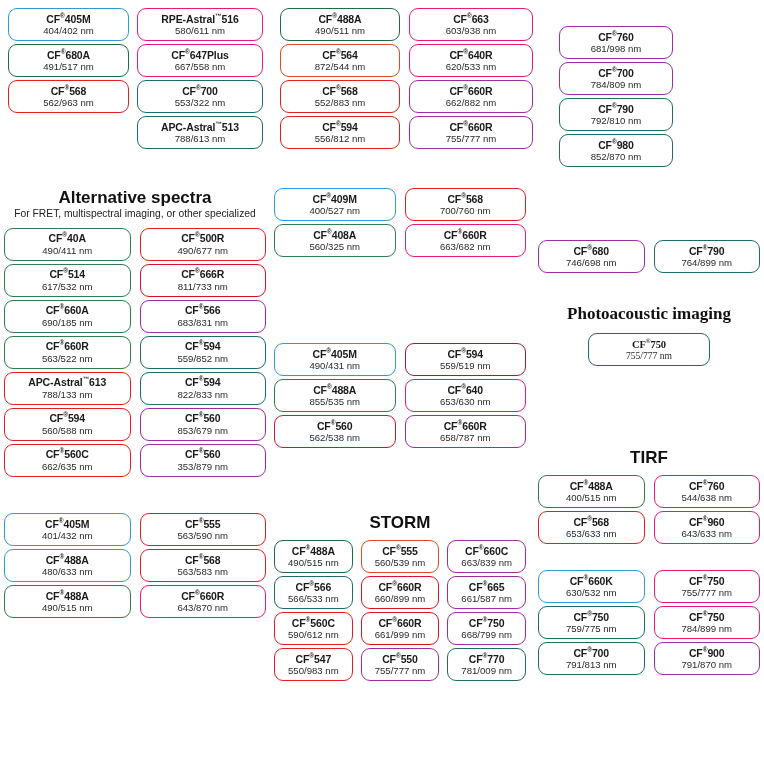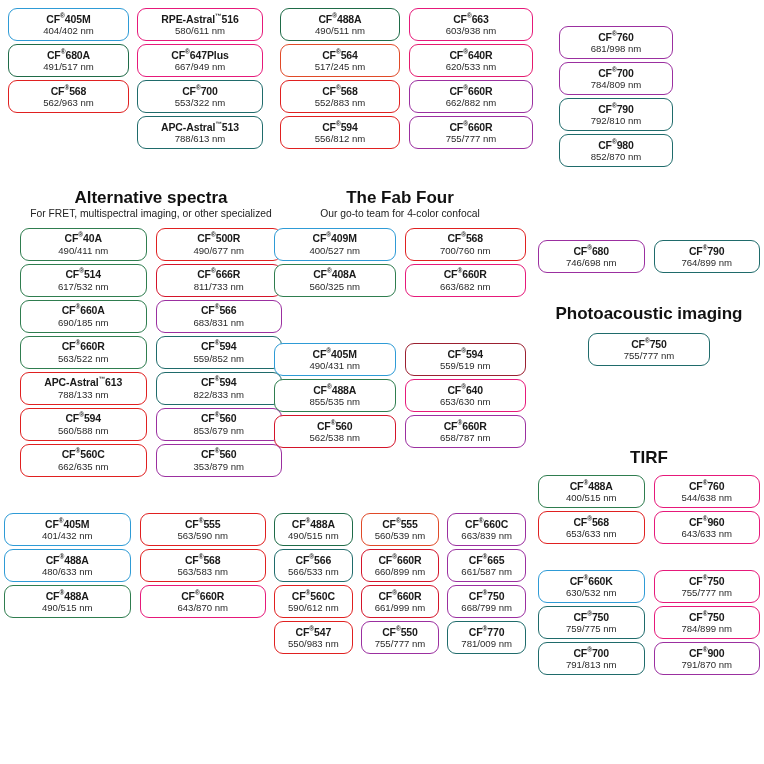--- a/index.html
+++ b/index.html
@@ -97,39 +97,39 @@
             <div class="sp">562/963 nm</div>
           </div>
         </div>
       <div class="col" id="top-col-1" style="width:126px; margin-right:17px;">
           <div class="chip" style="border-color: rgb(230, 25, 122);">
             <div class="nm">RPE-Astral<sup>™</sup>516</div>
             <div class="sp">580/611 nm</div>
           </div>
           <div class="chip" style="border-color: rgb(230, 25, 122);">
             <div class="nm">CF<sup>®</sup>647Plus</div>
-            <div class="sp">667/949 nm</div>
+            <div class="sp">667/558 nm</div>
           </div>
           <div class="chip" style="border-color: rgb(31, 107, 107);">
             <div class="nm">CF<sup>®</sup>700</div>
             <div class="sp">553/322 nm</div>
           </div>
           <div class="chip" style="border-color: rgb(31, 107, 107);">
             <div class="nm">APC-Astral<sup>™</sup>513</div>
             <div class="sp">788/613 nm</div>
           </div>
         </div>
       <div class="col" id="top-col-2" style="width:120px; margin-right:9px;">
           <div class="chip" style="border-color: rgb(31, 107, 72);">
             <div class="nm">CF<sup>®</sup>488A</div>
             <div class="sp">490/511 nm</div>
           </div>
           <div class="chip" style="border-color: rgb(224, 74, 40);">
             <div class="nm">CF<sup>®</sup>564</div>
-            <div class="sp">517/245 nm</div>
+            <div class="sp">872/544 nm</div>
           </div>
           <div class="chip" style="border-color: rgb(224, 32, 32);">
             <div class="nm">CF<sup>®</sup>568</div>
             <div class="sp">552/883 nm</div>
           </div>
           <div class="chip" style="border-color: rgb(224, 32, 32);">
             <div class="nm">CF<sup>®</sup>594</div>
             <div class="sp">556/812 nm</div>
           </div>
         </div>
@@ -165,21 +165,21 @@
             <div class="sp">792/810 nm</div>
           </div>
           <div class="chip" style="border-color: rgb(31, 107, 107);">
             <div class="nm">CF<sup>®</sup>980</div>
             <div class="sp">852/870 nm</div>
           </div>
         </div>
     </div>
   </div>
 
-  <div class="block" style="left:20px; top:188px; width:262px;">
+  <div class="block" style="left:4px; top:188px; width:262px;">
     <div class="hdr-wrap">
       <div class="sec-title">Alternative spectra</div>
       <div class="sec-sub">For FRET, multispectral imaging, or other specialized</div>
     </div>
     <div class="grid2" id="sec-0">
         <div class="chip" style="border-color: rgb(47, 125, 79);">
           <div class="nm">CF<sup>®</sup>40A</div>
           <div class="sp">490/411 nm</div>
         </div>
         <div class="chip" style="border-color: rgb(224, 32, 32);">
@@ -260,24 +260,20 @@
           <div class="sp">490/515 nm</div>
         </div>
         <div class="chip" style="border-color: rgb(230, 25, 122);">
           <div class="nm">CF<sup>®</sup>660R</div>
           <div class="sp">643/870 nm</div>
         </div>
       </div>
   </div>
 
   <div class="block" style="left:274px; top:188px; width:252px;">
-    <div class="hdr-wrap">
-      <div class="sec-title">The Fab Four</div>
-      <div class="sec-sub">Our go-to team for 4-color confocal</div>
-    </div>
     <div class="grid2" id="sec-2">
         <div class="chip" style="border-color: rgb(46, 155, 214);">
           <div class="nm">CF<sup>®</sup>409M</div>
           <div class="sp">400/527 nm</div>
         </div>
         <div class="chip" style="border-color: rgb(224, 32, 32);">
           <div class="nm">CF<sup>®</sup>568</div>
           <div class="sp">700/760 nm</div>
         </div>
         <div class="chip" style="border-color: rgb(47, 125, 79);">
@@ -314,20 +310,23 @@
           <div class="sp">562/538 nm</div>
         </div>
         <div class="chip" style="border-color: rgb(155, 47, 160);">
           <div class="nm">CF<sup>®</sup>660R</div>
           <div class="sp">658/787 nm</div>
         </div>
       </div>
   </div>
 
   <div class="block" style="left:274px; top:513px; width:252px;">
+    <div class="hdr-wrap">
+      <div class="sec-title">STORM</div>
+    </div>
     <div class="grid3" id="sec-4">
         <div class="chip" style="border-color: rgb(31, 107, 72);">
           <div class="nm">CF<sup>®</sup>488A</div>
           <div class="sp">490/515 nm</div>
         </div>
         <div class="chip" style="border-color: rgb(224, 74, 40);">
           <div class="nm">CF<sup>®</sup>555</div>
           <div class="sp">560/539 nm</div>
         </div>
         <div class="chip" style="border-color: rgb(155, 47, 160);">
@@ -379,21 +378,21 @@
           <div class="nm">CF<sup>®</sup>680</div>
           <div class="sp">746/698 nm</div>
         </div>
         <div class="chip" style="border-color: rgb(31, 107, 107);">
           <div class="nm">CF<sup>®</sup>790</div>
           <div class="sp">764/899 nm</div>
         </div>
       </div>
   </div>
 
-  <div class="block" style="left:538px; top:305px; width:222px;">
+  <div class="block" style="left:538px; top:305px; width:222px;font-family:Liberation Serif, serif;">
     <div class="hdr-wrap" style="margin-bottom:10px;">
       <div class="sec-title" style="line-height:1.08;">Photoacoustic imaging</div>
     </div>
     <div id="sec-6" style="width:122px; margin:0 auto;">
         <div class="chip" style="border-color: rgb(31, 107, 107);">
           <div class="nm">CF<sup>®</sup>750</div>
           <div class="sp">755/777 nm</div>
         </div>
       </div>
   </div>

